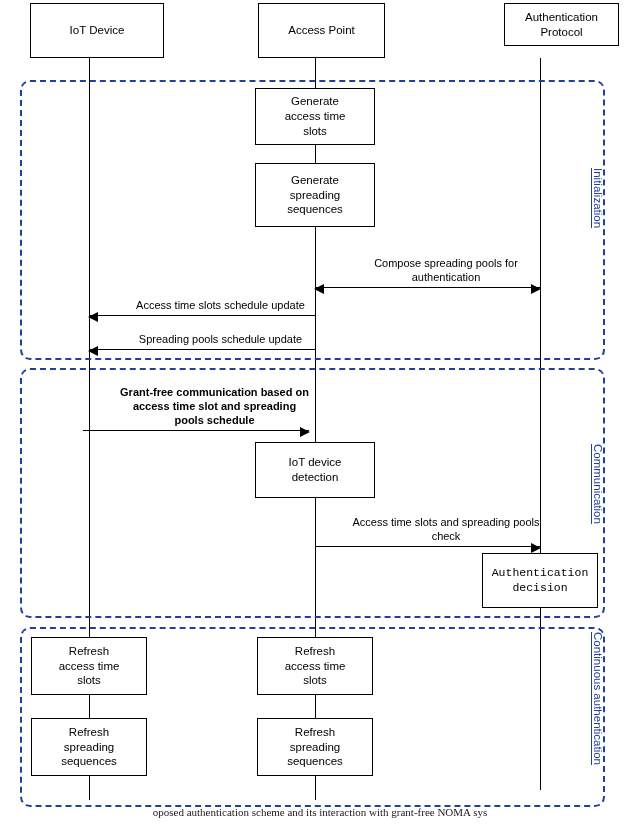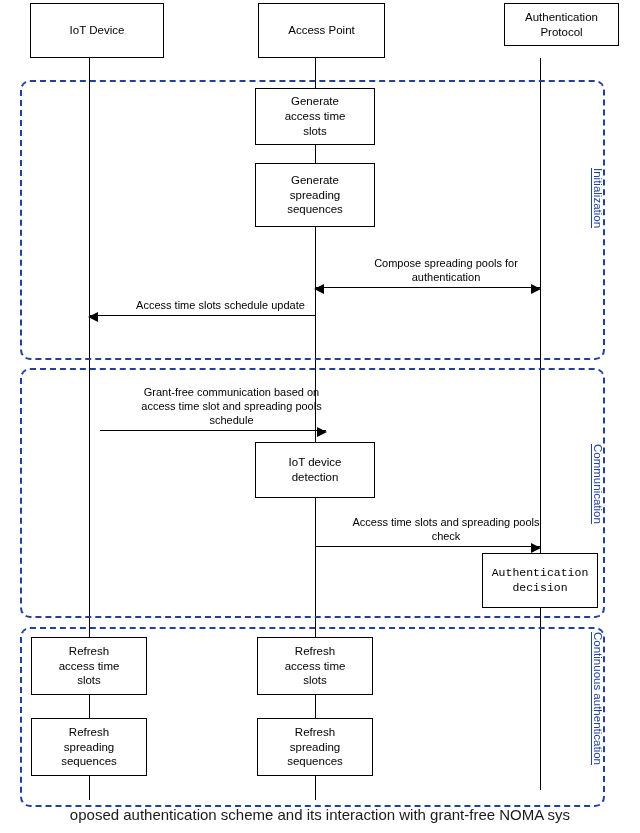--- a/index.html
+++ b/index.html
@@ -61,22 +61,22 @@
     writing-mode:vertical-rl;
     text-orientation:mixed;
     text-decoration:underline;
     white-space:nowrap;
     letter-spacing:0px;
   }
 
   
   .caption{
     position:absolute;left:0;right:0;
-    text-align:center;font-family:Liberation Sans, sans-serif;
-    font-size:15px;color:#1a1a1a;white-space:nowrap;overflow:hidden;
+    text-align:center;font-family:Liberation Serif, serif;
+    font-size:11px;color:#1a1a1a;white-space:nowrap;overflow:hidden;
     z-index:8;
   }
 </style>
 </head>
 <body>
 
 <div id="canvas">
     <div class="lifeline" style="left: 89px; top: 58px; height: 742px;"></div>
     <div class="lifeline" style="left: 315px; top: 58px; height: 742px;"></div>
     <div class="lifeline" style="left: 540px; top: 58px; height: 732px;"></div>
@@ -90,21 +90,26 @@
       <div class="msg-label">Compose spreading pools for authentication</div>
       <div class="msg-line"></div>
       <div class="arrowhead ah-right"></div>
       <div class="arrowhead ah-left"></div>
     </div>
     <div class="msg" style="left: 89px; top: 288px; width: 226px; height: 28px;">
       <div class="msg-label">Access time slots schedule update</div>
       <div class="msg-line"></div>
       <div class="arrowhead ah-left"></div>
     </div>
-    <div class="msg" style="left: 100px; top: 376px; width: 226px; height: 55px;">
+    <div class="msg" style="left: 89px; top: 322px; width: 226px; height: 28px;">
+      <div class="msg-label">Spreading pools schedule update</div>
+      <div class="msg-line"></div>
+      <div class="arrowhead ah-left"></div>
+    </div>
+    <div class="msg" style="left: 83px; top: 376px; width: 226px; height: 55px; font-weight: bold;">
       <div class="msg-label">Grant-free communication based on access time slot and spreading pools schedule</div>
       <div class="msg-line"></div>
       <div class="arrowhead ah-right"></div>
     </div>
     <div class="msg" style="left: 315px; top: 505px; width: 225px; height: 42px;">
       <div class="msg-label">Access time slots and spreading pools check</div>
       <div class="msg-line"></div>
       <div class="arrowhead ah-right"></div>
     </div>
     <div class="proc-box" style="left: 255px; top: 88px; width: 120px; height: 57px;">Generate access time slots</div>

